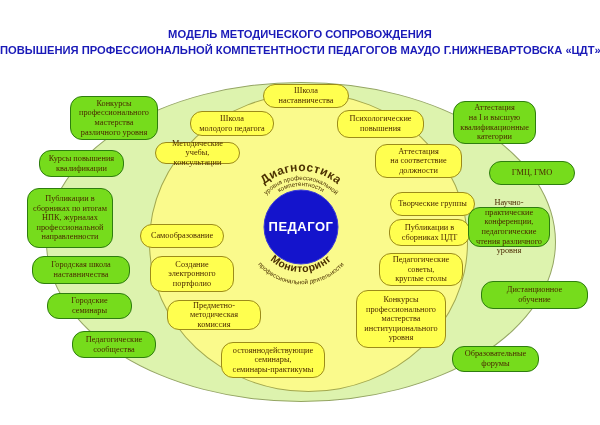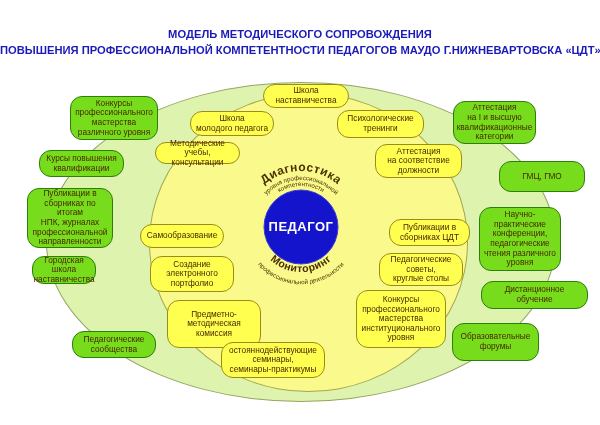--- a/index.html
+++ b/index.html
@@ -19,21 +19,21 @@
     background:#ddf3ae;border:1px solid #94a563;
   }
   .inner-ellipse{
     left:149px;top:93px;width:317px;height:297px;
     background:#fafa8c;border:1px solid #a3a84f;
   }
   .node{
     position:absolute;display:flex;align-items:center;justify-content:center;
     text-align:center;white-space:pre-line;
     color:#4a2800;font-size:8.3px;line-height:1.16;
-    border-radius:12px;padding:2px 3px;box-sizing:border-box;
+    border-radius:12px;padding:2px 3px;box-sizing:border-box;font-family:Liberation Serif, serif;
   }
   .green{background:#76dc1c;border:1.5px solid #2e7d0f;}
   .yellow{background:#ffff4f;border:1.5px solid #9c8b1a;}
   .center-svg{position:absolute;left:215px;top:150px;width:172px;height:155px;}
   .arc-big{font-size:12px;font-weight:bold;fill:#4a3000;letter-spacing:0.5px;}
   .arc-mid{font-size:10.5px;font-weight:bold;fill:#4a3000;letter-spacing:0.5px;}
   .arc-small{font-size:6.2px;fill:#4a3000;}
   .pedagog-label{font-size:13px;font-weight:bold;fill:#ffffff;letter-spacing:0.5px;}
 </style>
 </head>
@@ -53,73 +53,76 @@
 профессионального
 мастерства
 различного уровня</div>
   <div class="node green" style="left:39px;top:150px;width:85px;height:27px">Курсы повышения
 квалификации</div>
   <div class="node green" style="left:27px;top:188px;width:86px;height:60px">Публикации в
 сборниках по итогам
 НПК, журналах
 профессиональной
 направленности</div>
-  <div class="node green" style="left:32px;top:256px;width:64px;height:28px">Городская школа
+  <div class="node green" style="left:32px;top:256px;width:98px;height:28px">Городская школа
 наставничества</div>
+  <div class="node green" style="left:47px;top:293px;width:85px;height:26px">Городские
+семинары</div>
   <div class="node green" style="left:72px;top:331px;width:84px;height:27px">Педагогические
 сообщества</div>
 
   <div class="node yellow" style="left:263px;top:84px;width:86px;height:24px">Школа
 наставничества</div>
   <div class="node yellow" style="left:190px;top:111px;width:84px;height:25px">Школа
 молодого педагога</div>
   <div class="node yellow" style="left:155px;top:142px;width:85px;height:22px">Методические
 учебы,
 консультации</div>
   <div class="node yellow" style="left:150px;top:256px;width:84px;height:36px">Создание
 электронного
 портфолио</div>
   <div class="node yellow" style="left:140px;top:224px;width:84px;height:24px">Самообразование</div>
-  <div class="node yellow" style="left:167px;top:300px;width:94px;height:48px">Предметно-
+  <div class="node yellow" style="left:167px;top:300px;width:94px;height:30px">Предметно-
 методическая
 комиссия</div>
   <div class="node yellow" style="left:221px;top:342px;width:104px;height:36px">остояннодействующие
 семинары,
 семинары-практикумы</div>
 
   <div class="node yellow" style="left:337px;top:110px;width:87px;height:28px">Психологические
-тренинги</div>
+повышения</div>
   <div class="node yellow" style="left:375px;top:144px;width:87px;height:34px">Аттестация
 на соответствие
 должности</div>
+  <div class="node yellow" style="left:390px;top:192px;width:85px;height:24px">Творческие группы</div>
   <div class="node yellow" style="left:389px;top:219px;width:81px;height:27px">Публикации в
 сборниках ЦДТ</div>
   <div class="node yellow" style="left:379px;top:253px;width:84px;height:33px">Педагогические
 советы,
 круглые столы</div>
   <div class="node yellow" style="left:356px;top:290px;width:90px;height:58px">Конкурсы
 профессионального
 мастерства
 институционального
 уровня</div>
 
   <div class="node green" style="left:453px;top:101px;width:83px;height:43px">Аттестация
 на I и высшую
 квалификационные
 категории</div>
-  <div class="node green" style="left:499px;top:161px;width:86px;height:31px">ГМЦ, ГМО</div>
-  <div class="node green" style="left:479px;top:207px;width:82px;height:64px">Научно-
+  <div class="node green" style="left:489px;top:161px;width:86px;height:24px">ГМЦ, ГМО</div>
+  <div class="node green" style="left:468px;top:207px;width:82px;height:40px">Научно-
 практические
 конференции,
 педагогические
 чтения различного
 уровня</div>
   <div class="node green" style="left:481px;top:281px;width:107px;height:28px">Дистанционное
 обучение</div>
-  <div class="node green" style="left:452px;top:323px;width:87px;height:38px">Образовательные
+  <div class="node green" style="left:452px;top:346px;width:87px;height:26px">Образовательные
 форумы</div>
 
   <svg class="center-svg" viewBox="0 0 172 155">
     <defs>
       <path id="arcTopTitle" d="M 31.9 62.5 A 56 56 0 0 1 140.1 62.5"></path>
       <path id="arcTopSub1" d="M 39.7 68.8 A 47 47 0 0 1 132.3 68.8"></path>
       <path id="arcTopSub2" d="M 50.5 56.5 A 41 41 0 0 1 121.5 56.5"></path>
       <path id="arcBottomTitle" d="M 43.7 92.4 A 45 45 0 0 0 128.3 92.4"></path>
       <path id="arcBottomSub" d="M 30.9 91.8 A 57 57 0 0 0 141.1 91.8"></path>
     </defs>

